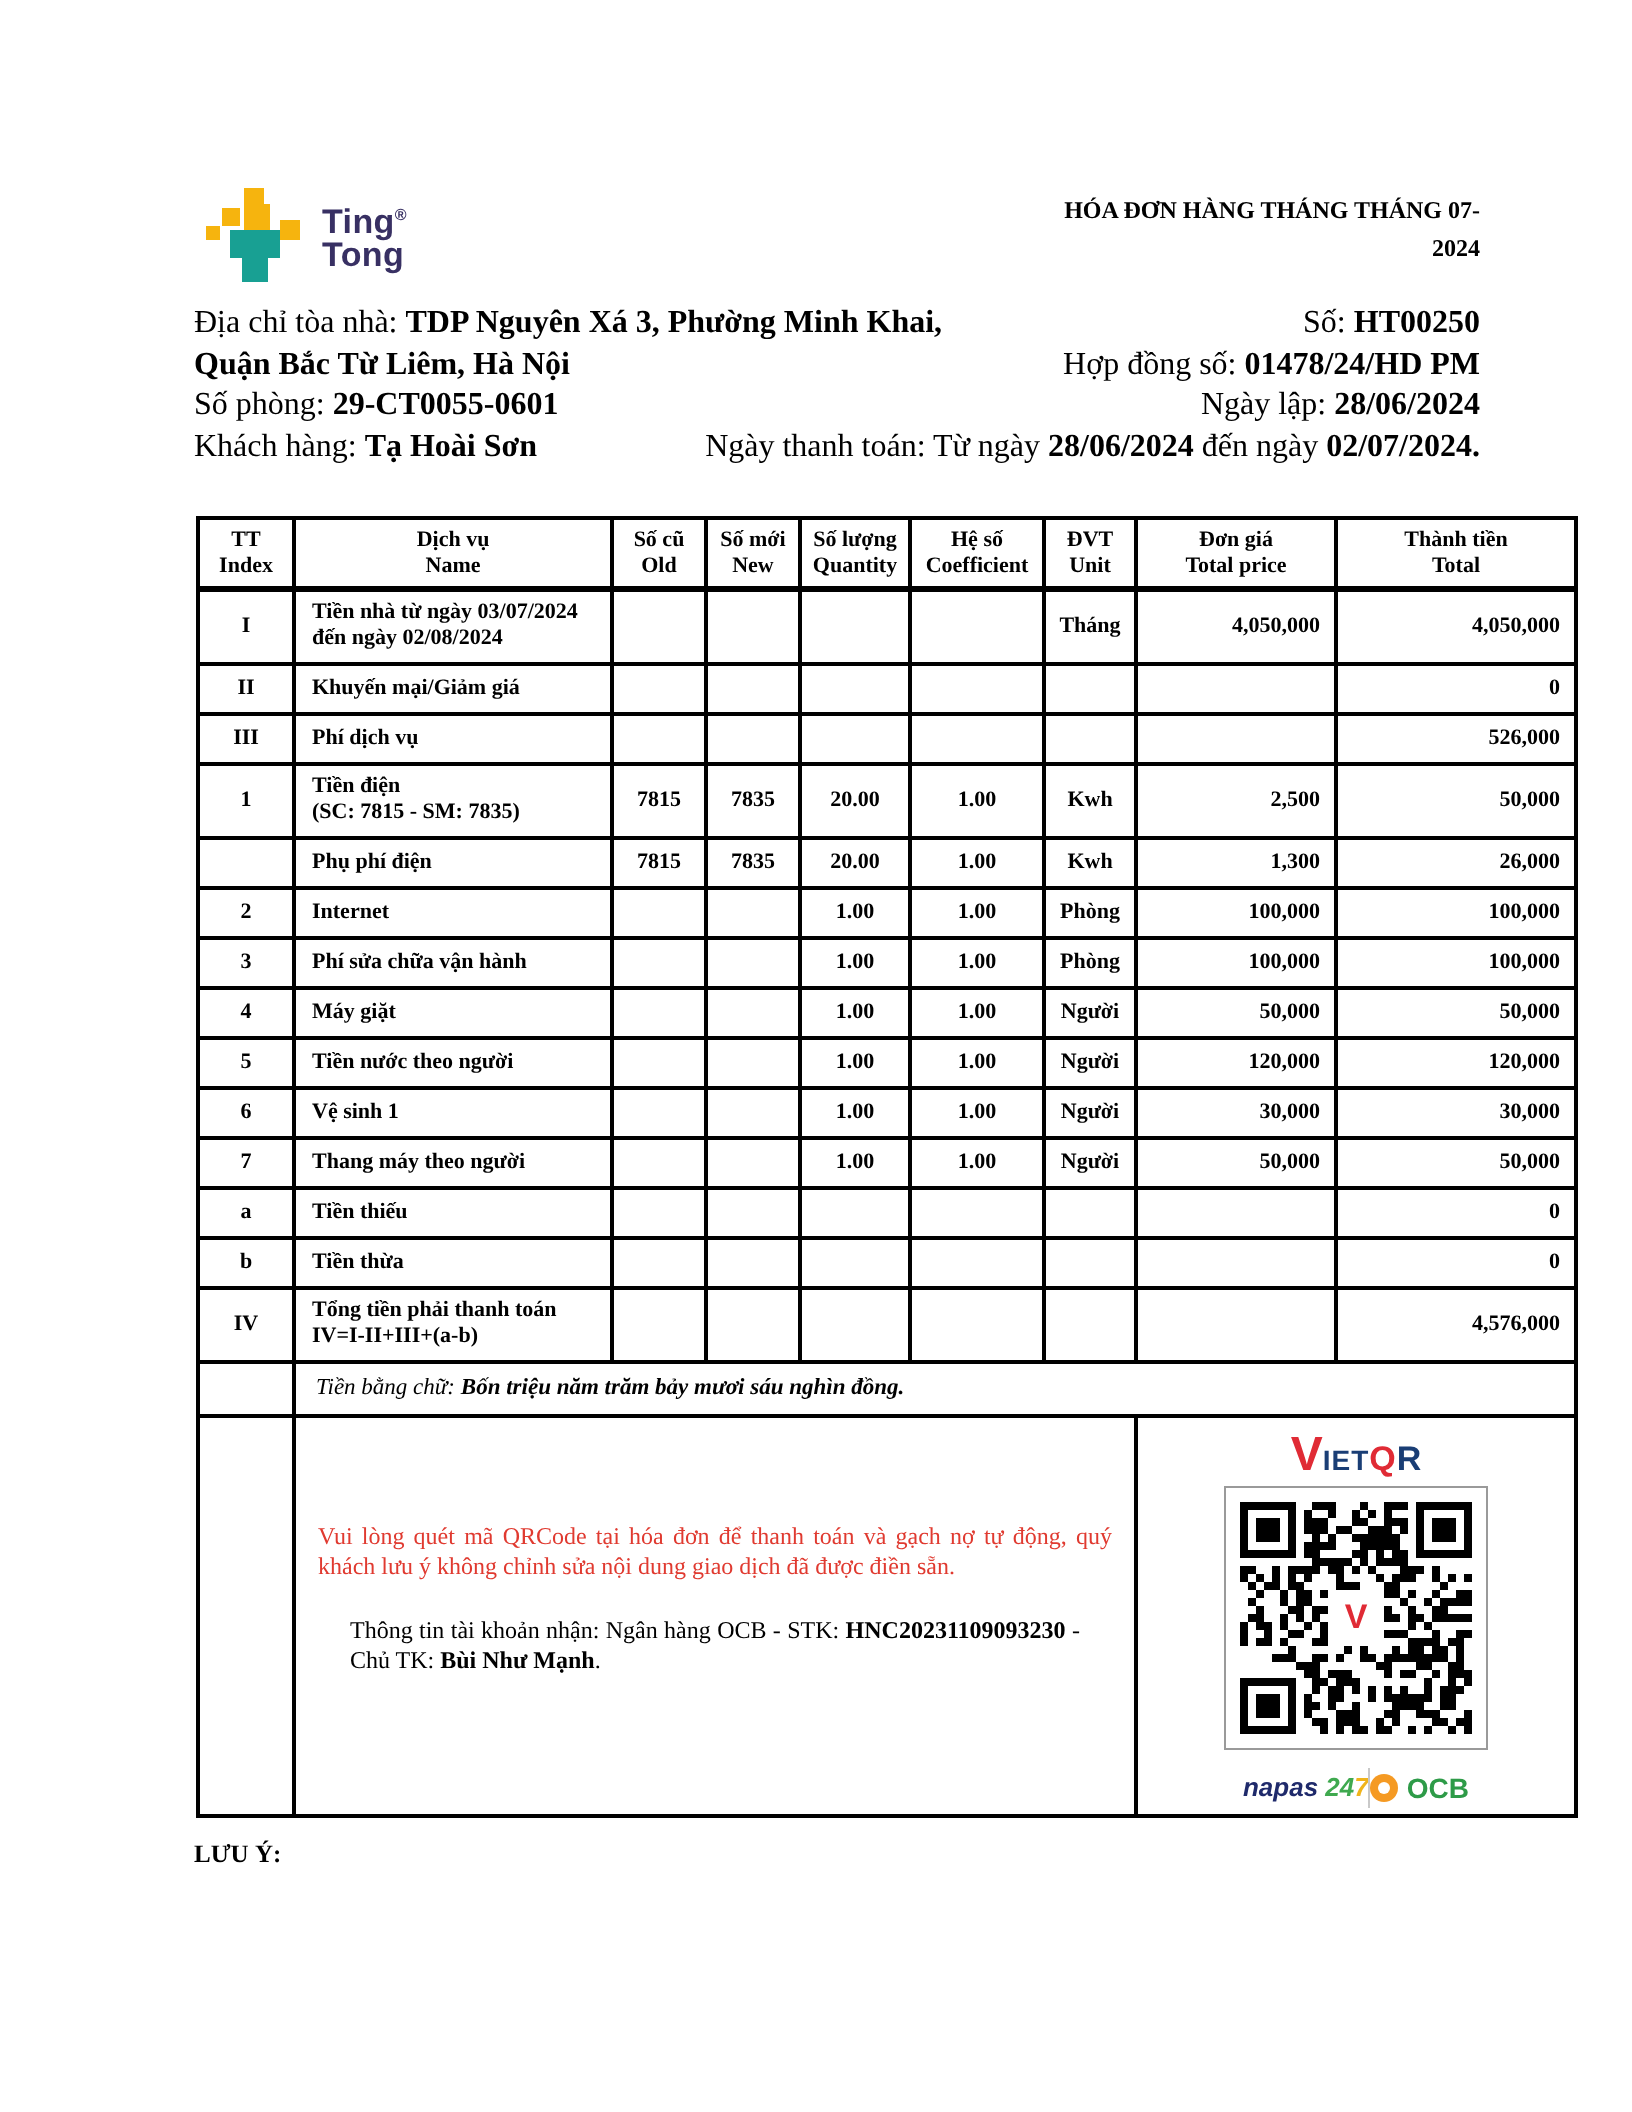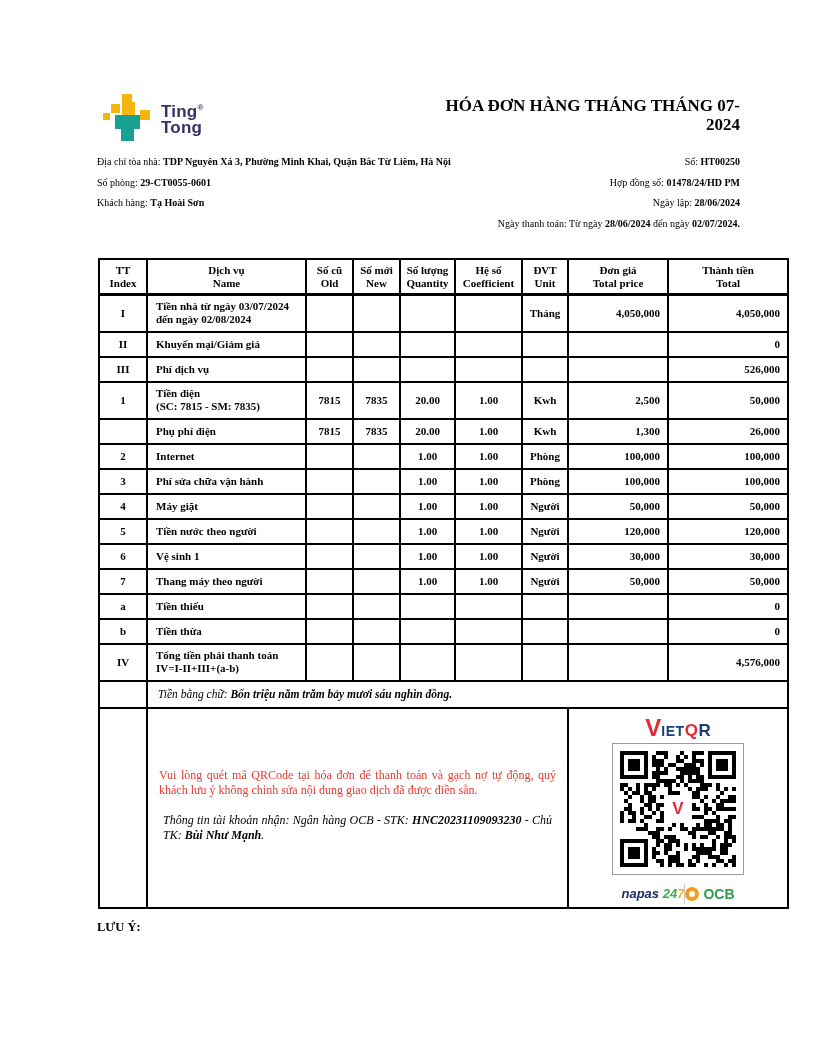--- a/index.html
+++ b/index.html
@@ -16,22 +16,22 @@
   .px-y4{left:0;top:19px;width:7px;height:7px;background:#F6B40E;}
   .px-y5{left:37px;top:16px;width:10px;height:10px;background:#F6B40E;}
   .px-t1{left:12px;top:21px;width:25px;height:14px;background:#18A093;}
   .px-t2{left:18px;top:35px;width:13px;height:12px;background:#18A093;}
   .logo-text{font-family:"Liberation Sans","DejaVu Sans",sans-serif;font-weight:bold;
              color:#383063;font-size:17px;line-height:16px;margin-top:6px;letter-spacing:.2px;}
   .reg{font-size:8px;vertical-align:super;}
 
   
   .title{position:absolute;top:96px;right:76px;text-align:right;font-weight:bold;
-         font-size:17px;line-height:19px;}
-  .info{position:absolute;left:97px;top:152px;right:76px;font-size:10px;line-height:20.7px;}
+         font-size:12px;line-height:19px;}
+  .info{position:absolute;left:97px;top:152px;right:76px;font-size:16px;line-height:20.7px;}
   .info-left{width:392px;}
   .info-left p{margin:0;}
   .ir{position:absolute;right:0;white-space:nowrap;}
   .ir1{top:0;}.ir2{top:20.7px;}.ir3{top:41.4px;}.ir4{top:62.1px;text-align:right;}
   b{font-weight:bold;}
 
   
   table{position:absolute;left:98px;top:258px;width:689px;border-collapse:collapse;
         font-size:11px;table-layout:fixed;}
   th,td{border:2px solid #000;font-weight:bold;padding:1px 3px;overflow:hidden;}
@@ -43,21 +43,21 @@
   td.col-old,td.col-new,td.col-qty,td.col-coef,td.col-unit{text-align:center;}
   td.col-price,td.col-total{text-align:right;padding-right:7px;}
   .words-row{height:27px;}
   .words-cell{text-align:left;padding-left:10px;font-size:11.5px;font-style:italic;font-weight:normal;}
   .words-cell b{font-style:italic;}
 
   
   .qr-row{height:200px;}
   .pay-cell{font-weight:normal;font-size:12px;vertical-align:middle;padding:0 11px;text-align:justify;line-height:15.5px;}
   .pay-warning{color:#E03A30;margin:0 0 14px 0;}
-  .pay-account{margin:4px;font-style:italic;}
+  .pay-account{margin:16px;}
   .qr-cell{font-weight:normal;text-align:center;vertical-align:top;padding-top:7px;}
   .vietqr-brand{font-family:"Liberation Sans","DejaVu Sans",sans-serif;font-weight:bold;height:24px;line-height:24px;}
   .vietqr-brand .v{color:#E02B35;font-size:24px;}
   .vietqr-brand .iet{color:#1A3E75;font-size:14px;letter-spacing:.5px;}
   .vietqr-brand .q{color:#E02B35;font-size:17px;letter-spacing:.5px;}
   .vietqr-brand .r{color:#1A3E75;font-size:17px;}
   .qr-box{position:relative;width:130px;height:130px;margin:3px auto 0 auto;background:#fff;
           border:1px solid #9a9a9a;display:flex;align-items:center;justify-content:center;}
   .qr-center{position:absolute;left:50%;top:50%;transform:translate(-50%,-50%);
              width:26px;height:26px;background:#fff;border-radius:4px;display:flex;

